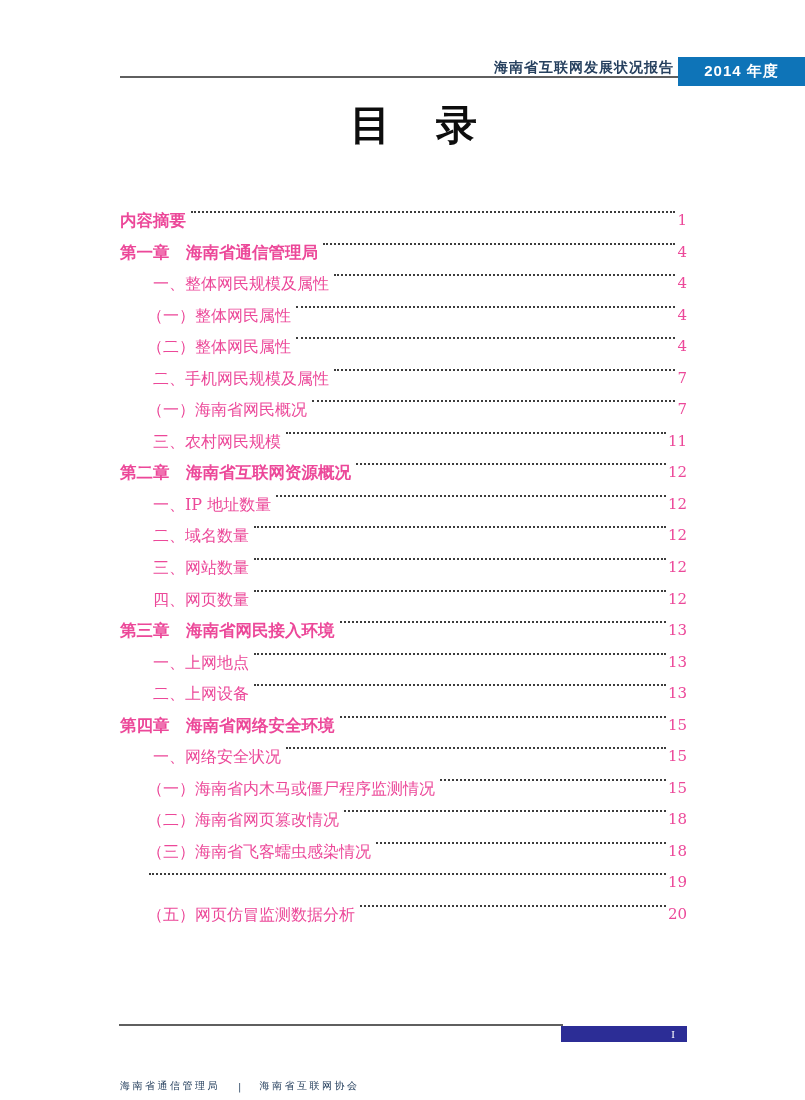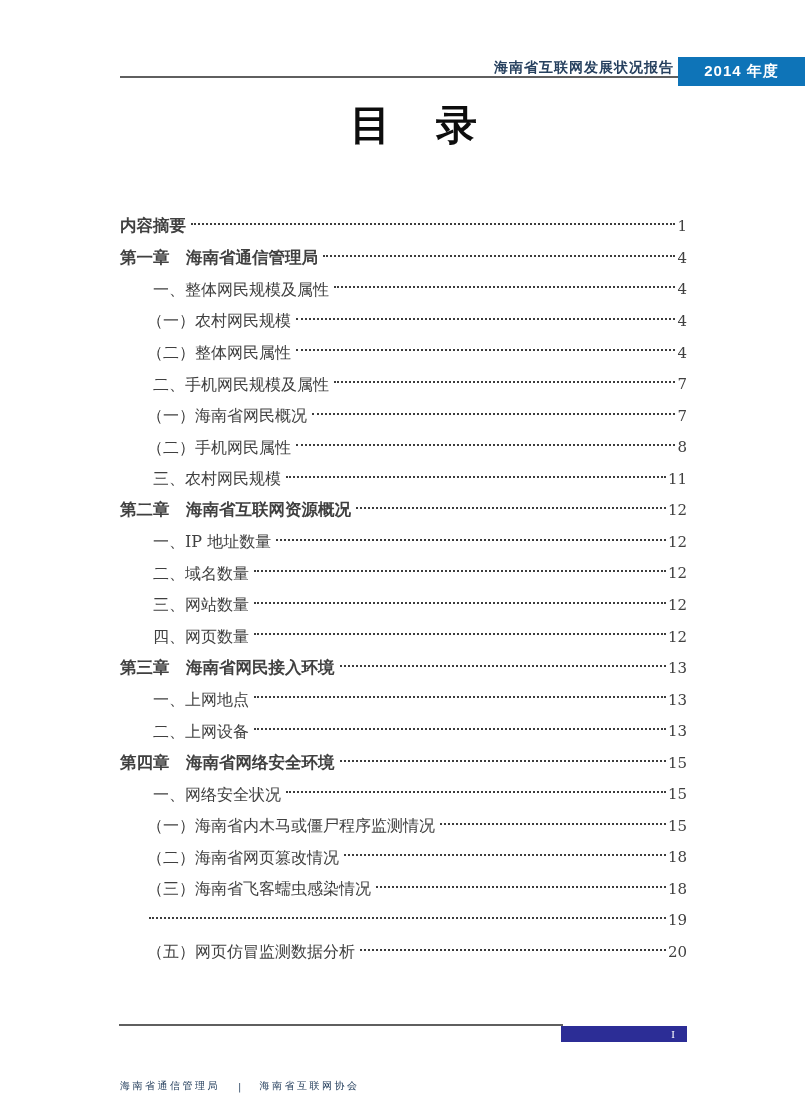--- a/index.html
+++ b/index.html
@@ -16,21 +16,21 @@
     background:#0e74b8; color:#ffffff; display:flex; align-items:center;
     justify-content:center; font-family:"Liberation Sans",sans-serif;
     font-size:15px; font-weight:bold; letter-spacing:1px; }
 
   
   .doc-title { position:absolute; top:98px; left:12px; width:100%; text-align:center;
     font-size:41px; font-weight:bold; color:#0d0d0d; letter-spacing:2px; }
 
   
   .toc { position:absolute; left:120px; top:211px; width:567px; }
-  .toc-row { display:flex; align-items:center; height:31.55px; color:#404040;
+  .toc-row { display:flex; align-items:flex-start; height:31.55px; color:#ec4899;
     font-size:16px; }
   .toc-row.lvl0 { font-weight:bold; font-size:16.5px; }
   .toc-row.lvl1 { padding-left:33px; }
   .toc-row.lvl2 { padding-left:27px; }
   .toc-label { white-space:nowrap; padding-right:3px; line-height:1.25; }
   .toc-dots { flex:1 1 auto; border-bottom:2px dotted #3c3c3c; margin:0 2px 5px 2px;
     min-width:20px; }
   .toc-page { white-space:nowrap; font-weight:normal; font-size:15px;
     line-height:1.25; }
   .toc-row.lvl0 .toc-page { font-weight:normal; }
@@ -67,43 +67,38 @@
         <span class="toc-label">第一章　海南省通信管理局</span>
         <span class="toc-dots"></span>
         <span class="toc-page">4</span>
       </div>
       <div class="toc-row lvl1">
         <span class="toc-label">一、整体网民规模及属性</span>
         <span class="toc-dots"></span>
         <span class="toc-page">4</span>
       </div>
       <div class="toc-row lvl2">
-        <span class="toc-label">（一）农村网民规模</span>
+        <span class="toc-label">（一）整体网民属性</span>
         <span class="toc-dots"></span>
         <span class="toc-page">4</span>
       </div>
       <div class="toc-row lvl2">
         <span class="toc-label">（二）整体网民属性</span>
         <span class="toc-dots"></span>
         <span class="toc-page">4</span>
       </div>
       <div class="toc-row lvl1">
         <span class="toc-label">二、手机网民规模及属性</span>
         <span class="toc-dots"></span>
         <span class="toc-page">7</span>
       </div>
       <div class="toc-row lvl2">
         <span class="toc-label">（一）海南省网民概况</span>
         <span class="toc-dots"></span>
         <span class="toc-page">7</span>
-      </div>
-      <div class="toc-row lvl2">
-        <span class="toc-label">（二）手机网民属性</span>
-        <span class="toc-dots"></span>
-        <span class="toc-page">8</span>
       </div>
       <div class="toc-row lvl1">
         <span class="toc-label">三、农村网民规模</span>
         <span class="toc-dots"></span>
         <span class="toc-page">11</span>
       </div>
       <div class="toc-row lvl0">
         <span class="toc-label">第二章　海南省互联网资源概况</span>
         <span class="toc-dots"></span>
         <span class="toc-page">12</span>

